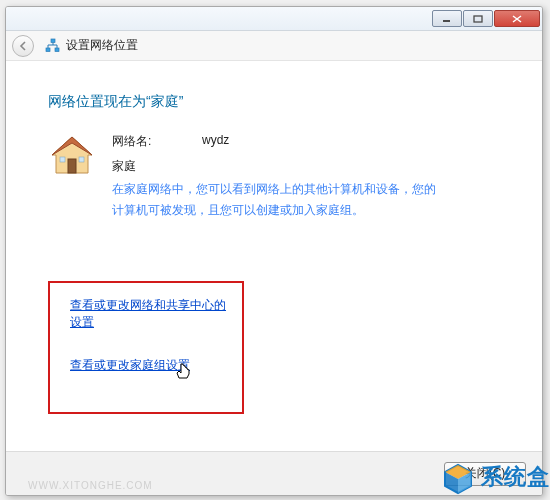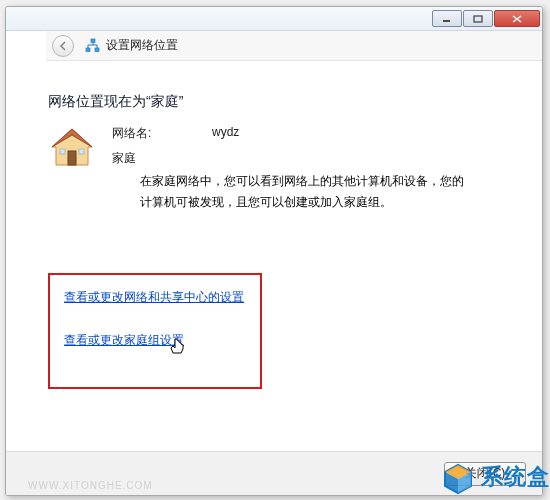--- a/index.html
+++ b/index.html
@@ -54,21 +54,20 @@
     width: 46px;
   }
   .winbtn svg { display: block; }
   .header {
     height: 30px;
     background: #f7f7f7;
     border-bottom: 1px solid #e4e4e4;
     display: flex;
     align-items: center;
     padding: 12px 6px;
-    margin-left: 40px;
   }
   .back-btn {
     width: 22px; height: 22px;
     border: 1px solid #b8b8b8;
     border-radius: 50%;
     background: linear-gradient(to bottom,#fdfdfd,#e6e6e6);
     display: flex; align-items: center; justify-content: center;
     margin-right: 10px;
   }
   .head-title {
@@ -77,58 +76,56 @@
     align-items: center;
     color: #222;
   }
   .net-icon { margin-right: 6px; display: inline-flex; }
   .content {
     padding: 32px 24px 0 42px;
     position: relative;
     height: calc(100% - 24px - 30px - 44px);
   }
   .heading {
-    color: #0f172a;
+    color: #0369a1;
     font-size: 14px;
-    margin-bottom: 14px;
+    margin-bottom: 22px;
   }
   .info-row {
     display: flex;
     align-items: flex-start;
   }
   .house-icon {
     width: 48px;
     flex-shrink: 0;
     margin-right: 16px;
   }
   .info-table {
     flex: 1;
     font-size: 12px;
     color: #222;
   }
   .info-table .kv {
     display: flex;
     margin-bottom: 8px;
-    gap: 10px;
   }
   .info-table .k { width: 90px; color: #222; }
   .info-table .v { flex: 1; color: #222; }
   .desc {
     margin-top: 4px;
     line-height: 1.75;
-    color: #000000;
+    color: #3b82f6;
     font-size: 12px;
     max-width: 330px;
-    margin-left: 28px;
   }
   .links {
     margin-top: 52px;
     border: 2px solid #d21a1a;
-    padding: 10px 12px 34px 14px;
-    width: 214px;
+    padding: 10px 12px 34px 20px;
+    width: 196px;
   }
   .link {
     color: #0046cc;
     text-decoration: underline;
     font-size: 12px;
     display: inline-block;
     margin: 4px 0;
     cursor: pointer;
   }
   .link2-wrap { margin-top: 18px; position: relative; }

